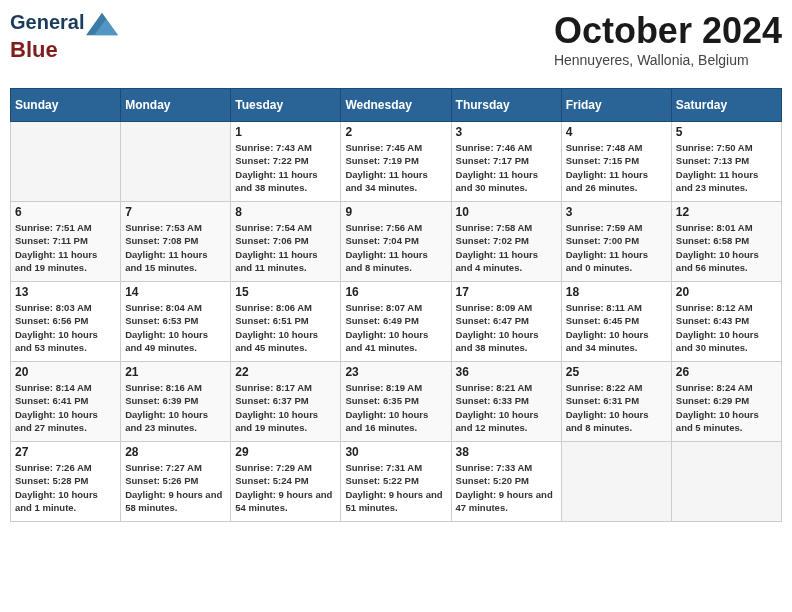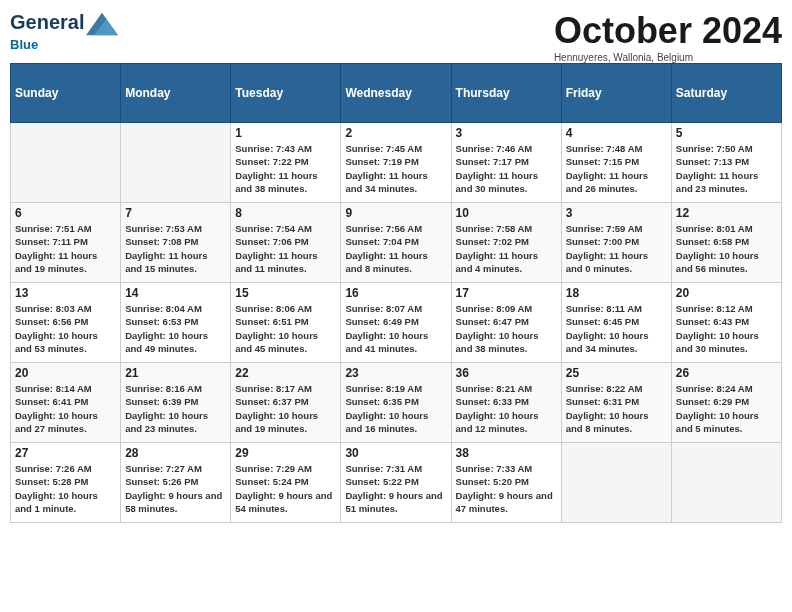--- a/index.html
+++ b/index.html
@@ -7,21 +7,21 @@
       font-family: Arial, sans-serif;
       background: #fff;
       width: 792px;
       min-height: 612px;
       padding: 10px;
     }
     .header {
       display: flex;
       justify-content: space-between;
       align-items: flex-start;
-      margin-bottom: 0;
+      margin-bottom: 20px;
     }
     .logo {
       display: flex;
       align-items: center;
     }
     .logo-text {
       font-size: 20px;
       font-weight: bold;
       color: #1a3a5c;
       line-height: 1.1;
@@ -33,34 +33,34 @@
     }
     .title-section {
       text-align: left;
     }
     .month-title {
       font-size: 36px;
       font-weight: bold;
       color: #1a1a1a;
     }
     .location {
-      font-size: 10px;
+      font-size: 14px;
       color: #444;
     }
     table {
       width: 100%;
       border-collapse: collapse;
       table-layout: fixed;
     }
     th {
       background-color: #2a6496;
       color: white;
       font-size: 12px;
       font-weight: bold;
-      padding: 22px 4px;
+      padding: 9px 4px;
       text-align: left;
       border: 1px solid #1a4a76;
     }
     td {
       border: 1px solid #ccc;
       vertical-align: top;
       padding: 3px 4px;
       font-size: 10px;
       color: #222;
       height: 80px;
@@ -92,21 +92,21 @@
 
 <div class="header">
   <div class="logo">
     <div>
       <div class="logo-text">
         General<svg class="logo-icon" viewBox="0 0 40 28" xmlns="http://www.w3.org/2000/svg" style="vertical-align:middle;display:inline-block;margin-left:2px;">
           <polygon points="0,28 20,0 40,28" fill="#1a6496" opacity="0.85"></polygon>
           <polygon points="10,28 25,8 40,28" fill="#5ba3d0" opacity="0.7"></polygon>
         </svg>
       </div>
-      <div class="logo-text" style="color:#0369a1;font-size:13px;">Blue</div>
+      <div class="logo-text" style="color:#7f1d1d;font-size:22px;">Blue</div>
     </div>
   </div>
   <div class="title-section">
     <div class="month-title">October 2024</div>
     <div class="location">Hennuyeres, Wallonia, Belgium</div>
   </div>
 </div>
 
 <table>
   <thead>

